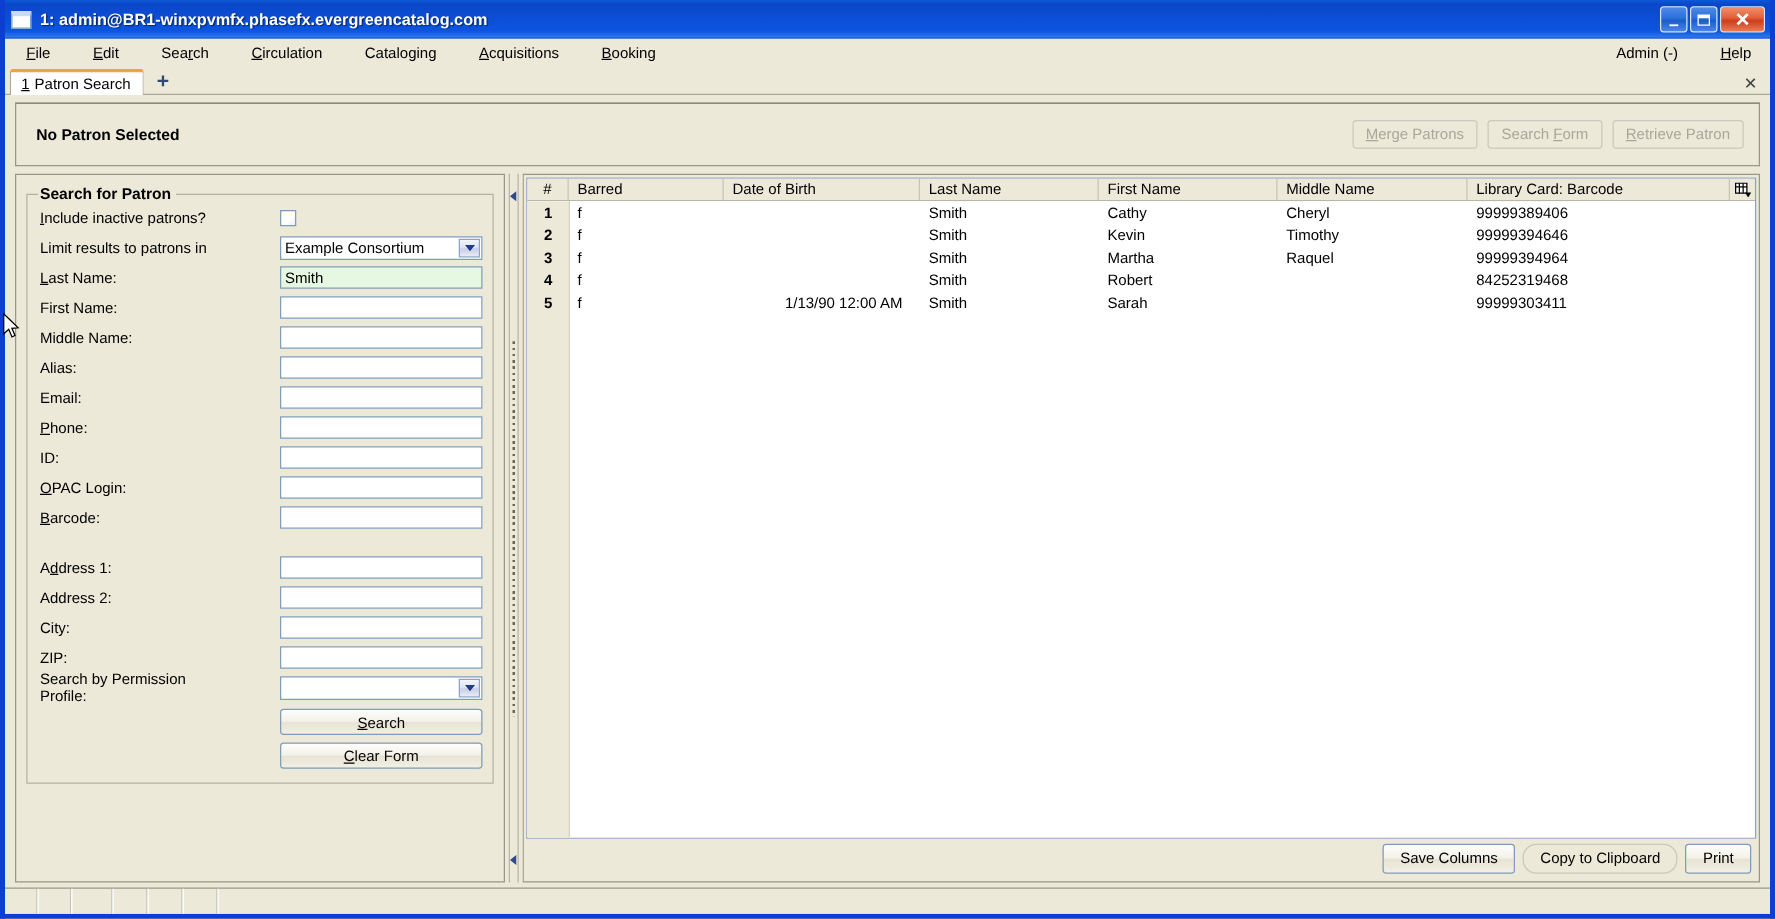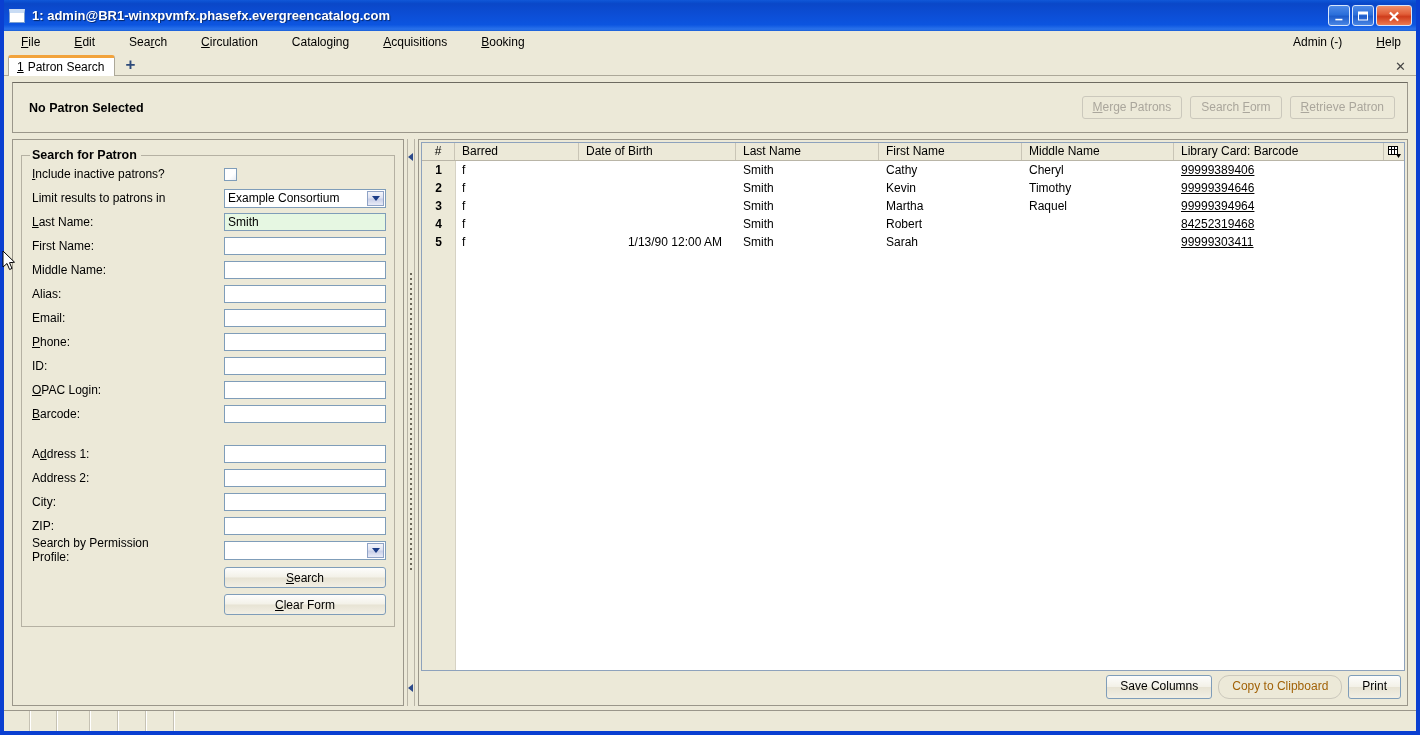--- a/index.html
+++ b/index.html
@@ -418,21 +418,21 @@
     overflow: hidden;
     flex: 0 0 auto;
     line-height: 18px;
   }
   .gc.num {
     padding-left: 0;
     text-align: center;
     font-weight: bold;
   }
   .gc.dob { text-align: right; padding-right: 14px; }
-  .gc.last { flex: 1 1 auto; text-decoration: underline; }
+  .gc.last { flex: 1 1 auto; }
 
   .grid-foot {
     height: 32px;
     flex: 0 0 auto;
     display: flex;
     align-items: center;
     justify-content: flex-end;
     padding-right: 4px;
     gap: 6px;
   }
@@ -441,21 +441,21 @@
     border-radius: 3px;
     background: linear-gradient(to bottom, #fdfdfc 0%, #f3f1e8 48%, #e7e3d4 52%, #f2efe4 100%);
     font-family: "Liberation Sans", sans-serif;
     font-size: 12px;
     color: #000;
     padding: 4px 13px;
     line-height: 1.1;
     white-space: nowrap;
   }
   .fbtn.disabled {
-    color: #a16207;
+    color: #000000;
     border-color: #cbc8bc;
     background: #ece9d8;
     border-radius: 11px;
   }
 
   
   .statusbar {
     height: 20px;
     flex: 0 0 auto;
     background: #ece9d8;

